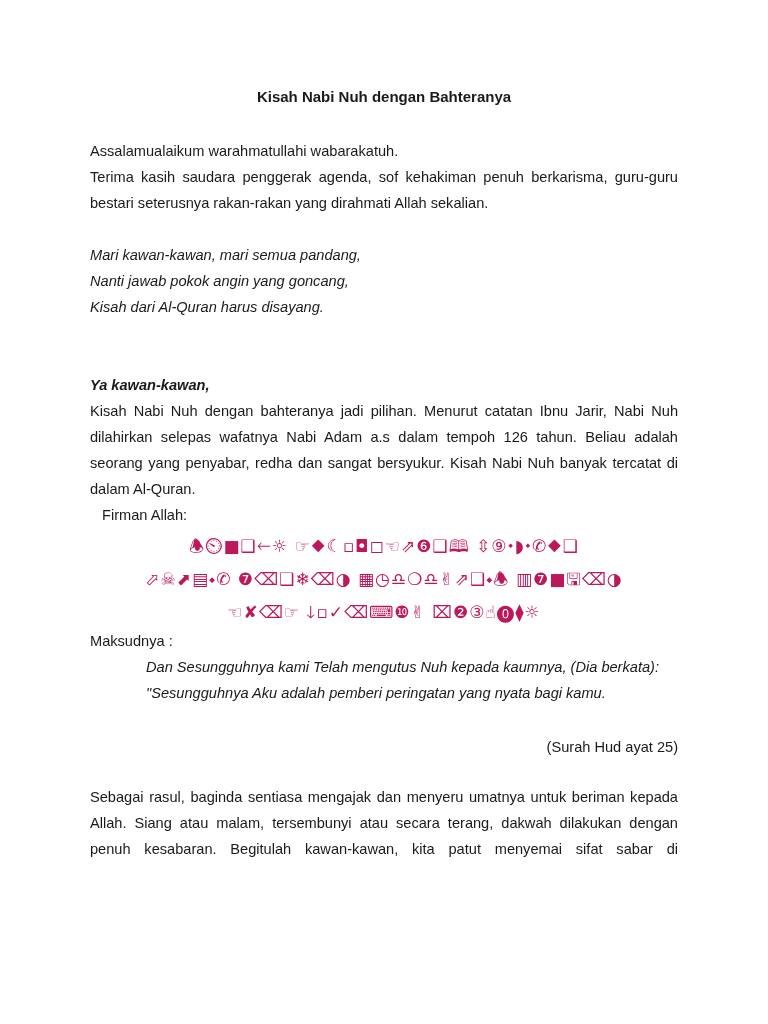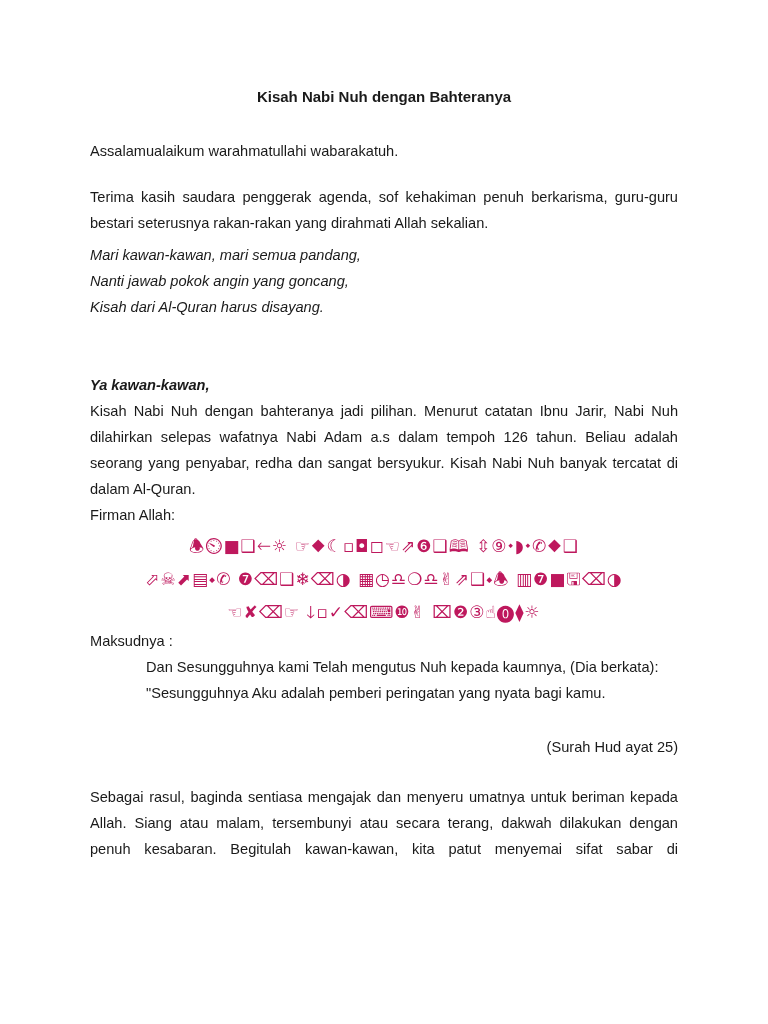--- a/index.html
+++ b/index.html
@@ -36,44 +36,45 @@
       text-align: center;
       font-weight: bold;
       font-size: 15px;
       text-decoration: underline;
       text-underline-offset: 3px;
       margin: 0;
     }
     .title span { display: inline-block; }
     p { margin: 0; }
     .greeting { position: absolute; top: 138px; }
-    .thanks { position: absolute; top: 164px; text-align: justify; text-align-last: left; width: 588px; margin-top: 20px; }
+    .thanks { position: absolute; top: 164px; text-align: justify; text-align-last: left; width: 588px; }
     .pantun { position: absolute; top: 242px; font-style: italic; }
     .pantun p { line-height: 26px; }
     .heading { position: absolute; top: 372px; font-weight: bold; font-style: italic; }
     .story { position: absolute; top: 398px; text-align: justify; width: 588px; }
-    .firman { position: absolute; top: 502px; }
+    .firman { position: absolute; top: 502px; margin-left: 12px; }
     .arabic {
       position: absolute;
       top: 530px;
       left: 100px;
       width: 568px;
       text-align: center;
       font-family: "DejaVu Sans", sans-serif;
       font-size: 17px;
       line-height: 33px;
       letter-spacing: 1px;
       color: #be185d;
     }
     .maksud { position: absolute; top: 628px; }
     .translation {
       position: absolute;
       top: 654px;
       left: 56px;
       width: 532px;
+      font-style: italic;
       text-align: justify;
     }
     .translation p { line-height: 26px; }
     .citation {
       position: absolute;
       top: 734px;
       left: 0;
       width: 588px;
       text-align: right;
     }

